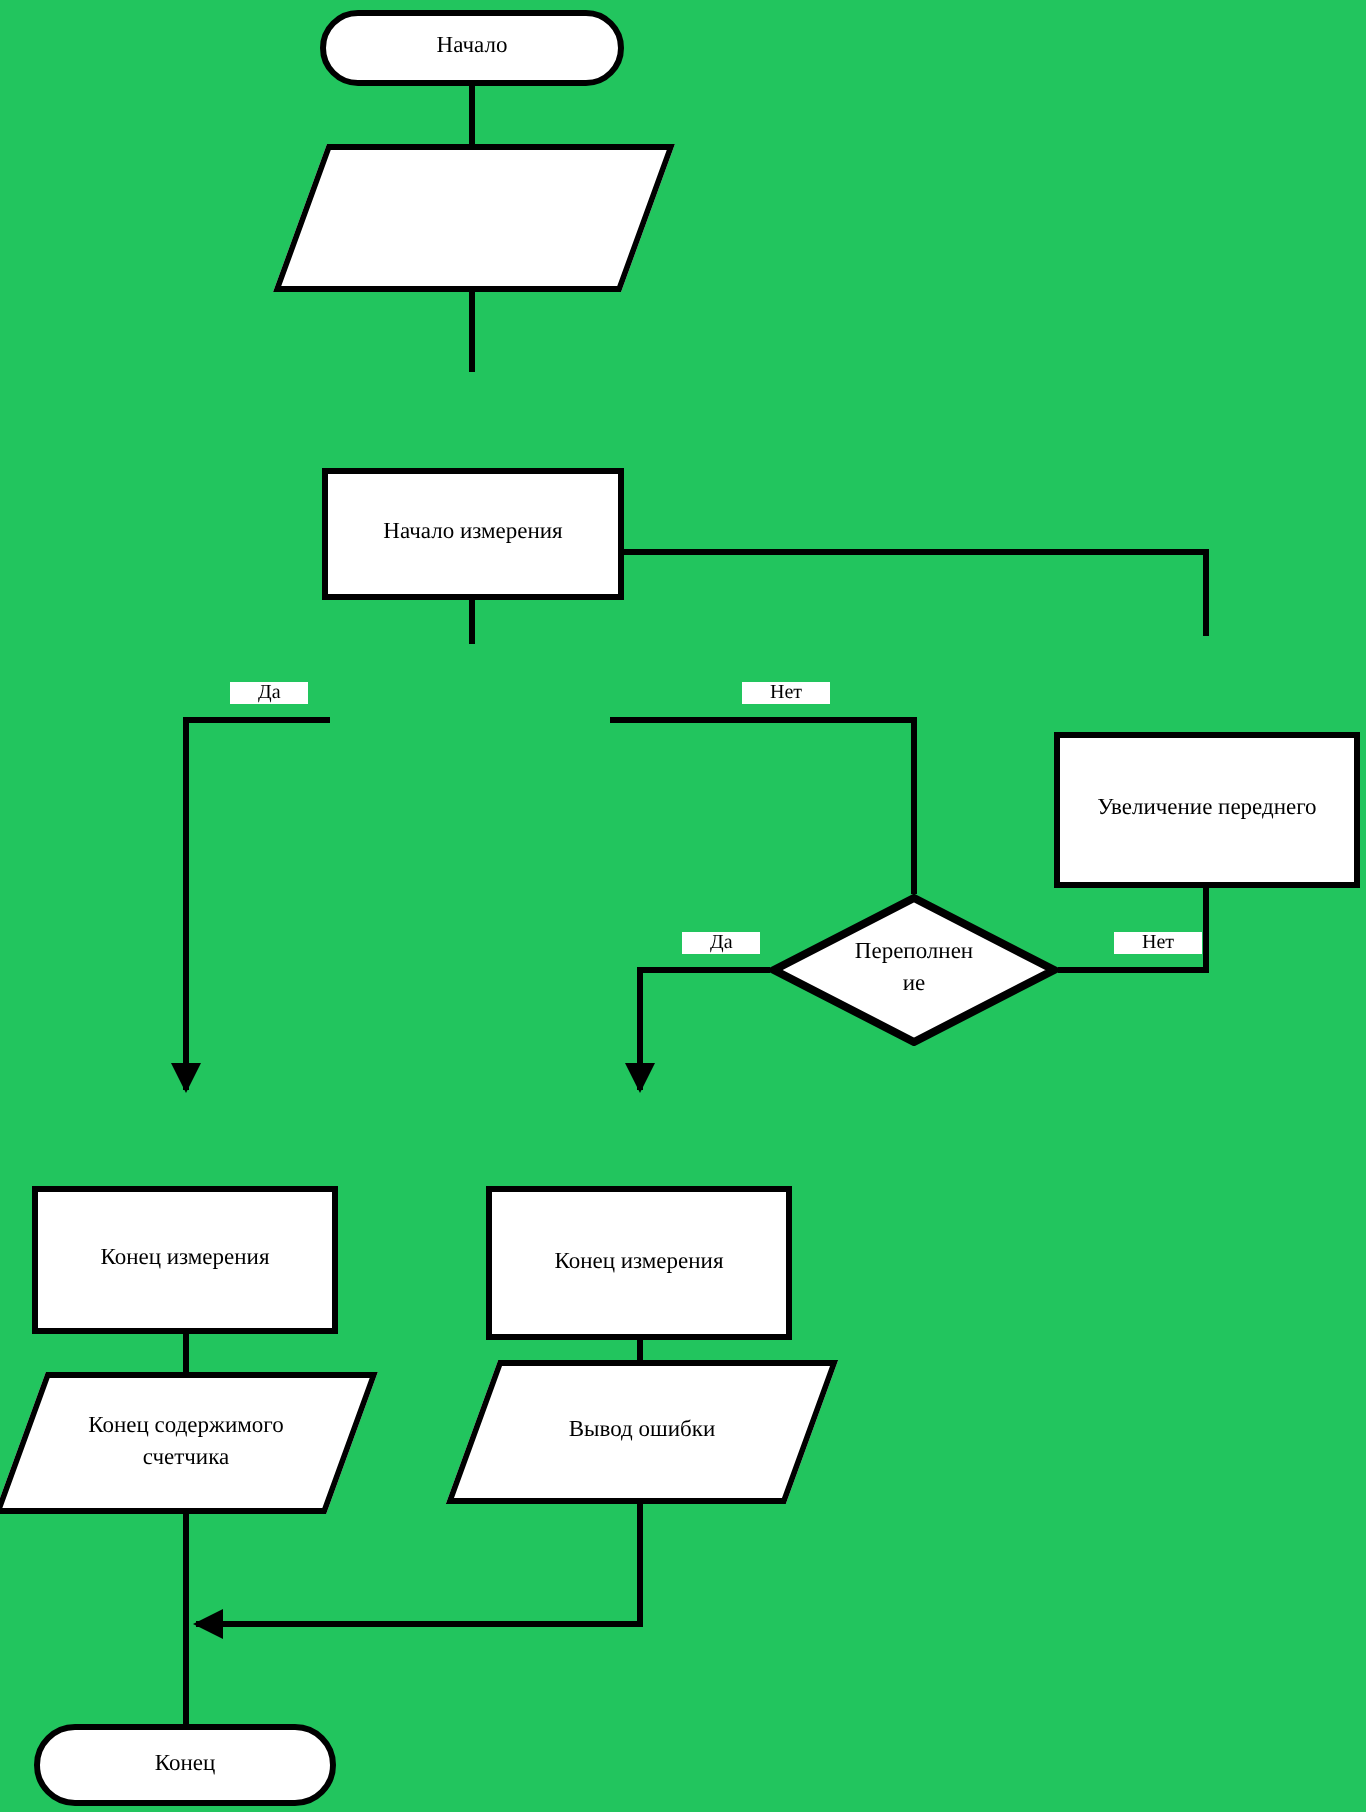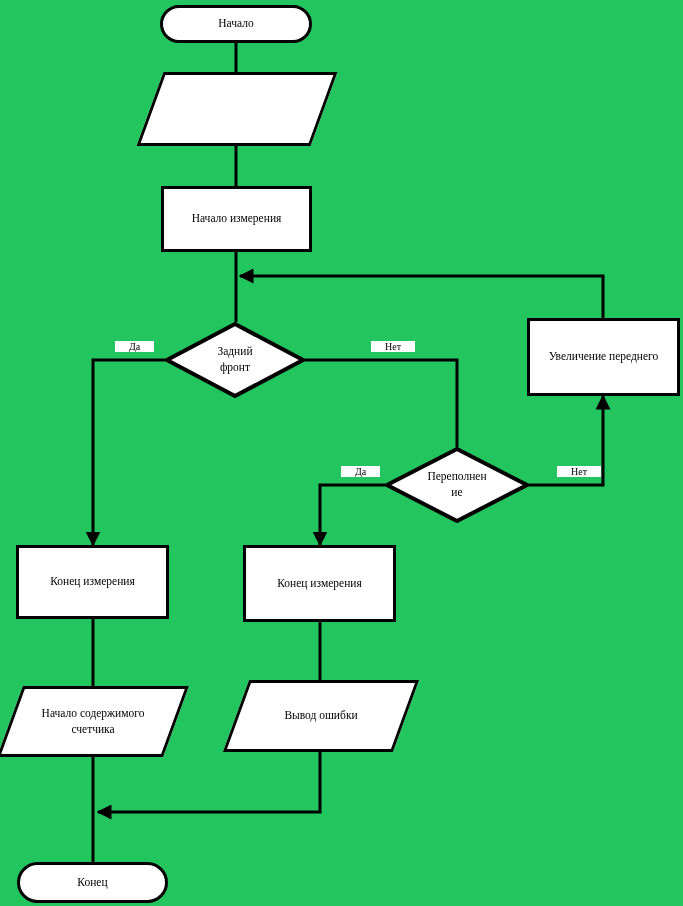--- a/index.html
+++ b/index.html
@@ -46,20 +46,21 @@
   
   .terminal {
     background: #ffffff;
     border: 3px solid #000000;
     border-radius: 999px;
   }
   
   .process {
     background: #ffffff;
     border: 3px solid #000000;
+    margin-top: 48px;
   }
   
   .io {
     background: transparent;
     border: none;
   }
   .io .shape {
     position: absolute;
     left: 0; top: 0;
     width: 100%; height: 100%;
@@ -145,27 +146,20 @@
   </div>
 
   <div class="node io" style="left:150px; top:72px; width:174px; height:74px;">
     <span class="shape"></span>
   </div>
 
   <div class="node process" style="left:161px; top:186px; width:151px; height:66px;">
     <span class="txt">Начало измерения</span>
   </div>
 
-  <div class="node decision" style="left:165px; top:322px; width:140px; height:76px;">
-    <svg class="shape" viewBox="0 0 140 76" preserveAspectRatio="none">
-      <polygon points="70,2 138,38 70,74 2,38" fill="#ffffff" stroke="#000000" stroke-width="4"></polygon>
-    </svg>
-    <span class="txt">Задний
-фронт</span>
-  </div>
 
   <div class="node decision" style="left:385px; top:447px; width:144px; height:76px;">
     <svg class="shape" viewBox="0 0 144 76" preserveAspectRatio="none">
       <polygon points="72,2 142,38 72,74 2,38" fill="#ffffff" stroke="#000000" stroke-width="4"></polygon>
     </svg>
     <span class="txt">Переполнен
 ие</span>
   </div>
 
   <div class="node process" style="left:527px; top:318px; width:153px; height:78px;">
@@ -175,21 +169,21 @@
   <div class="node process" style="left:16px; top:545px; width:153px; height:74px;">
     <span class="txt">Конец измерения</span>
   </div>
 
   <div class="node process" style="left:243px; top:545px; width:153px; height:77px;">
     <span class="txt">Конец измерения</span>
   </div>
 
   <div class="node io" style="left:10px; top:686px; width:166px; height:71px;">
     <span class="shape"></span>
-    <span class="txt">Начало содержимого
+    <span class="txt">Конец содержимого
 счетчика</span>
   </div>
 
   <div class="node io" style="left:236px; top:680px; width:170px; height:72px;">
     <span class="shape"></span>
     <span class="txt">Вывод ошибки</span>
   </div>
 
   <div class="node terminal" style="left:17px; top:862px; width:151px; height:41px;text-align:right;">
     <span class="txt">Конец</span>

